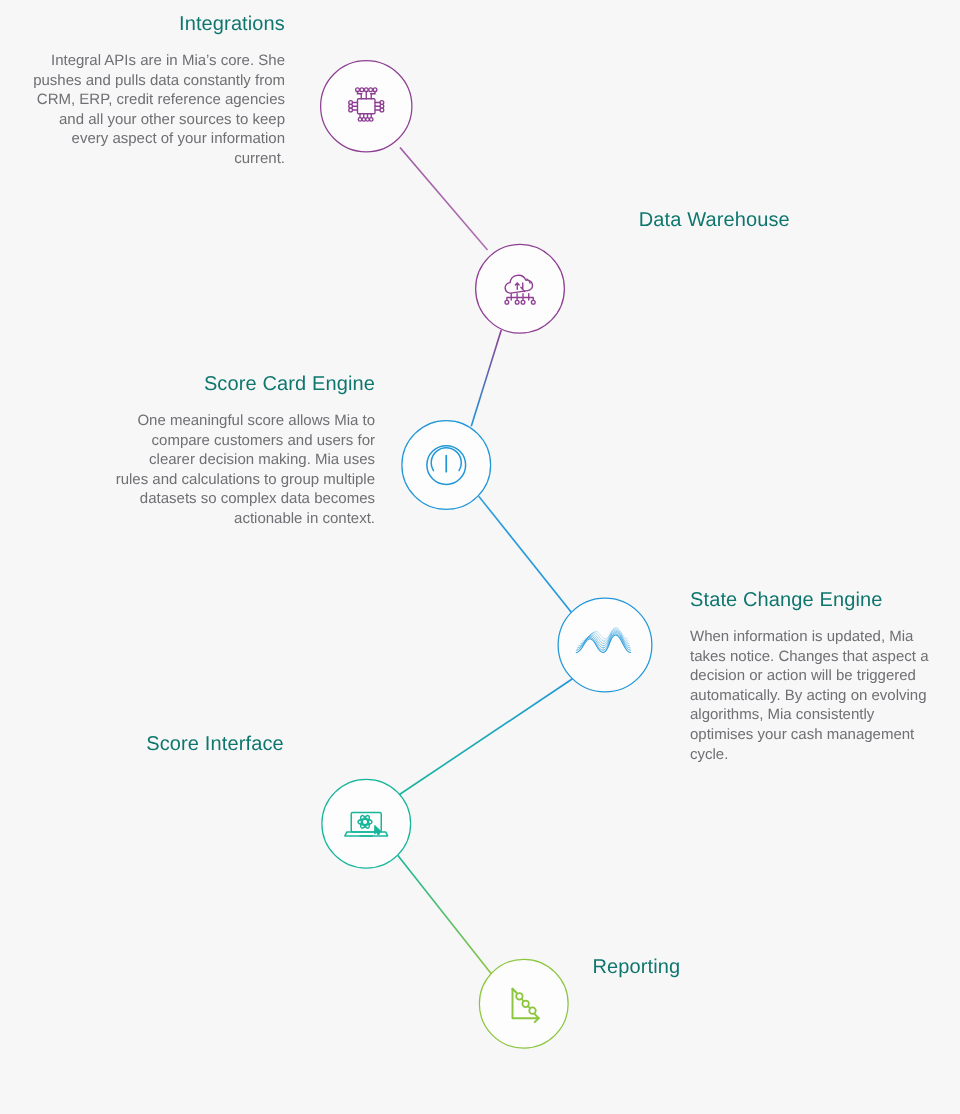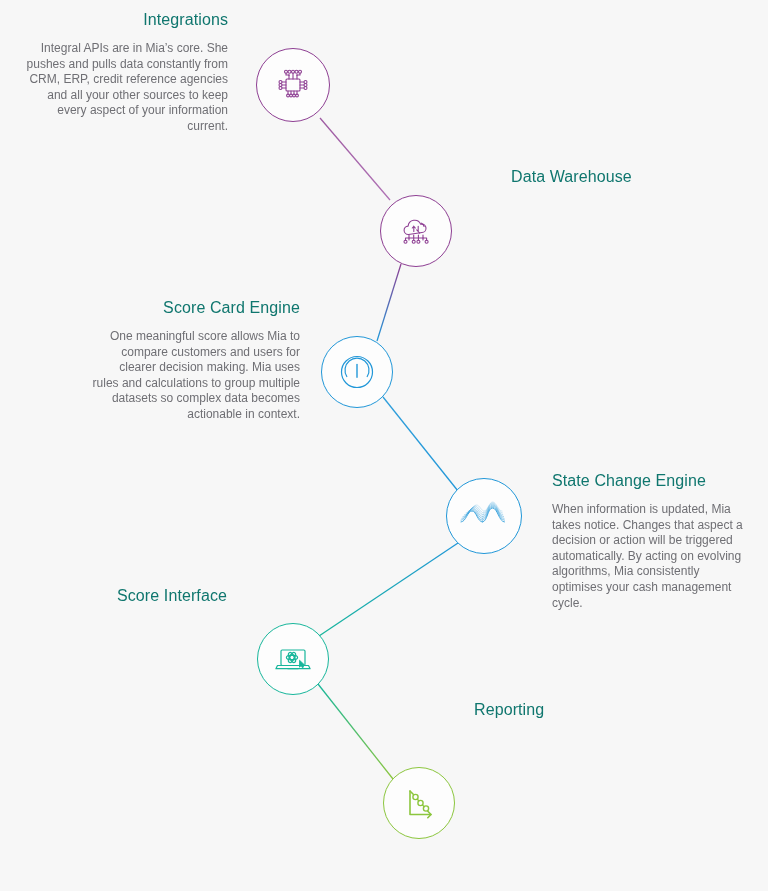--- a/index.html
+++ b/index.html
@@ -178,21 +178,21 @@
         <path d="M17 31.7h10"></path>
         <circle cx="21" cy="20.5" r="2.3"></circle>
         <ellipse cx="21" cy="20.5" rx="5.6" ry="2.4"></ellipse>
         <ellipse cx="21" cy="20.5" rx="5.6" ry="2.4" transform="rotate(60 21 20.5)"></ellipse>
         <ellipse cx="21" cy="20.5" rx="5.6" ry="2.4" transform="rotate(120 21 20.5)"></ellipse>
         <path d="M28.8 23.5l4.4 4.2-1.9.2 1.3 2.1-1.2.7-1.2-2.1-1.4 1.3z" fill="#17b69b" stroke-width="0.9"></path>
       </svg>
     </span>
   </div>
 
-  <div class="block left-align" style="left:474px; top:700px; width:215px;">
+  <div class="block left-align" style="left:474px; top:764px; width:215px;">
     <h2>Reporting</h2>
   </div>
   <div class="node" style="left:383px; top:767px; width:72px; height:72px; border:1.4px solid #8cc63e;">
     <span>
       <svg width="42" height="42" viewBox="0 0 42 42" fill="none" stroke="#8cc63e" stroke-width="1.6" stroke-linecap="round" stroke-linejoin="round">
         <path d="M12 9v23.5h21"></path>
         <path d="M12 9l3.2 3.2M33 32.5l-3.2 3.2M33 32.5l-3.2-3.2"></path>
         <circle cx="17.5" cy="15" r="2.6" stroke-width="1.4"></circle>
         <circle cx="22.5" cy="21" r="2.6" stroke-width="1.4"></circle>
         <circle cx="28" cy="26.5" r="2.6" stroke-width="1.4"></circle>

